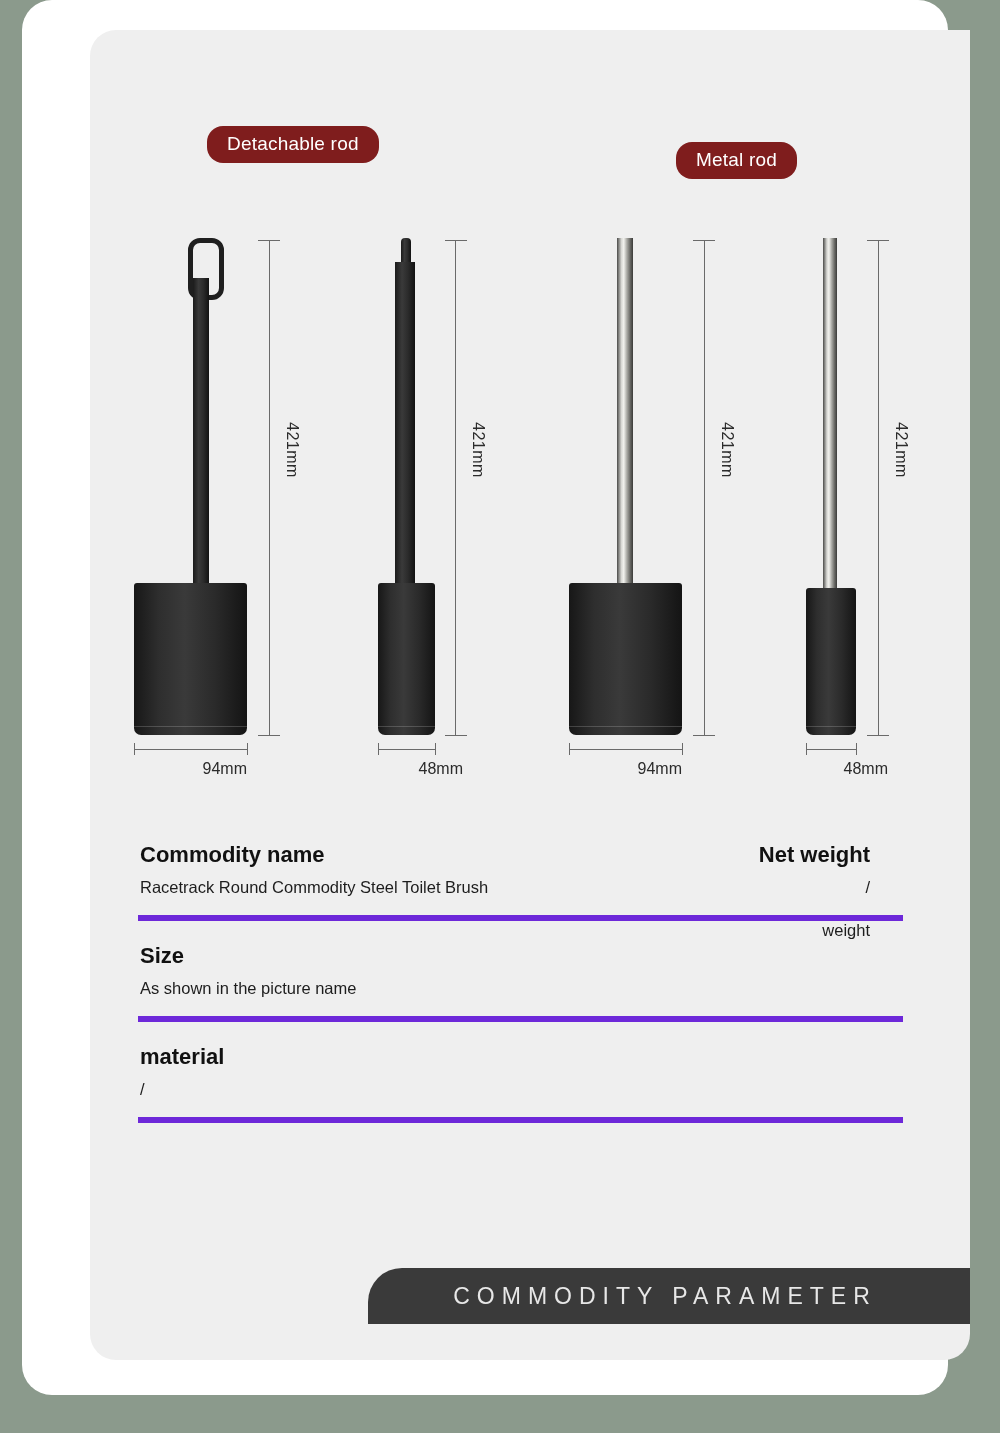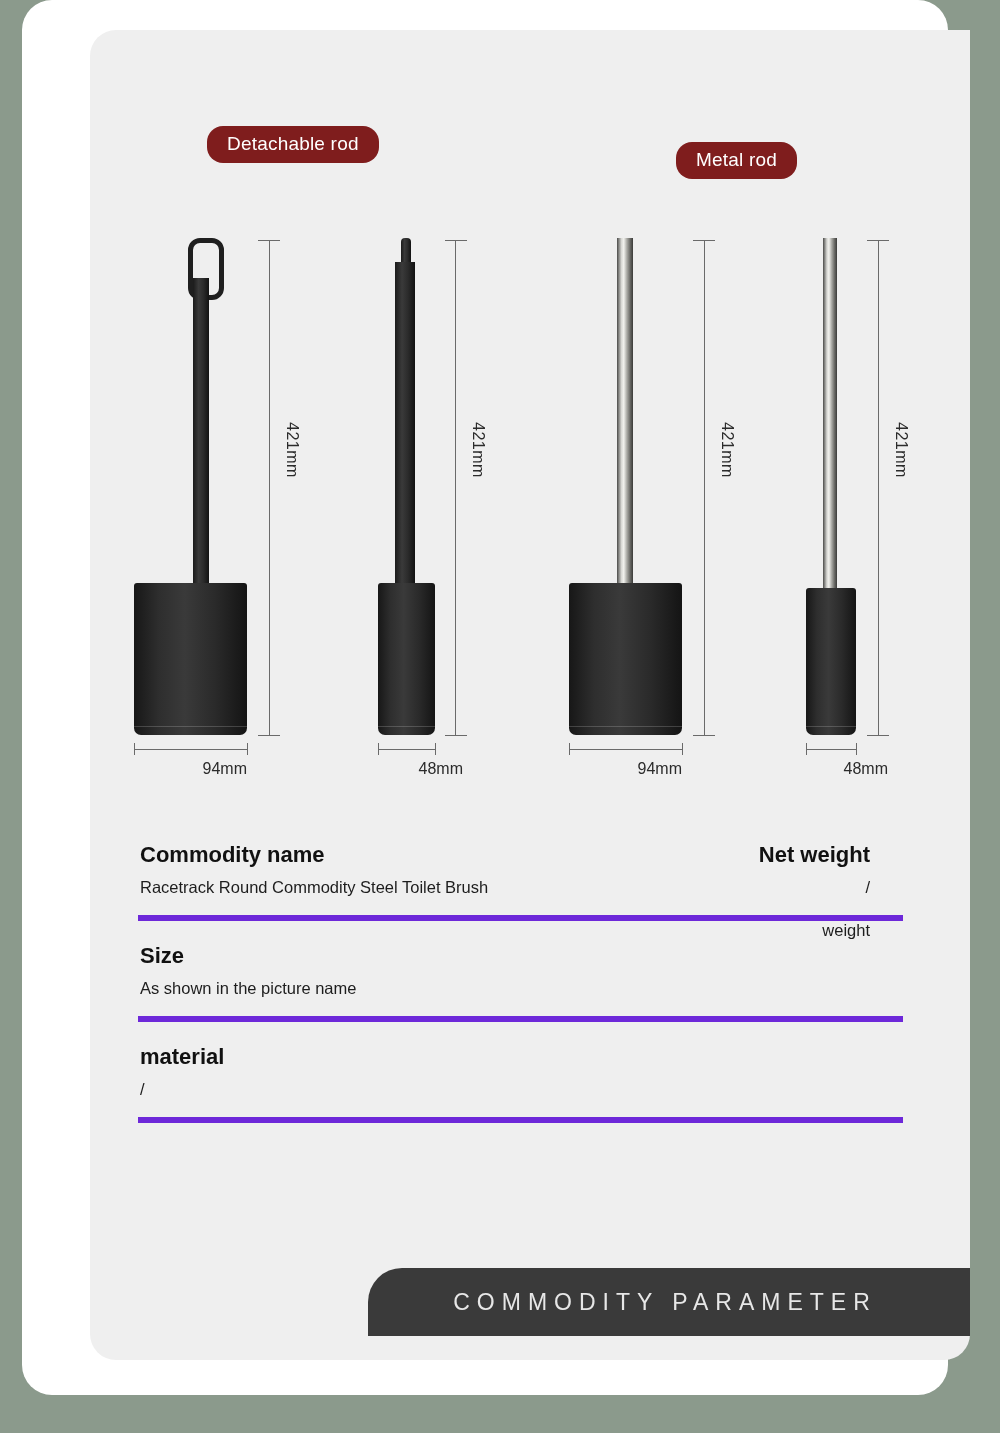--- a/index.html
+++ b/index.html
@@ -158,21 +158,21 @@
     color: #1d1d1d;
     margin: 0 0 0 2px;
   }
 
   
   .banner {
     position: absolute;
     left: 346px;
     top: 1268px;
     width: 602px;
-    height: 68px;
+    height: 56px;
     background: #3a3a3a;
     border-radius: 34px 0 0 0;
   }
   .banner-text {
     position: absolute;
     left: 0; right: 0; top: 0; bottom: 0;
     display: flex;
     align-items: center;
     justify-content: center;
     color: #e7e7e7;

